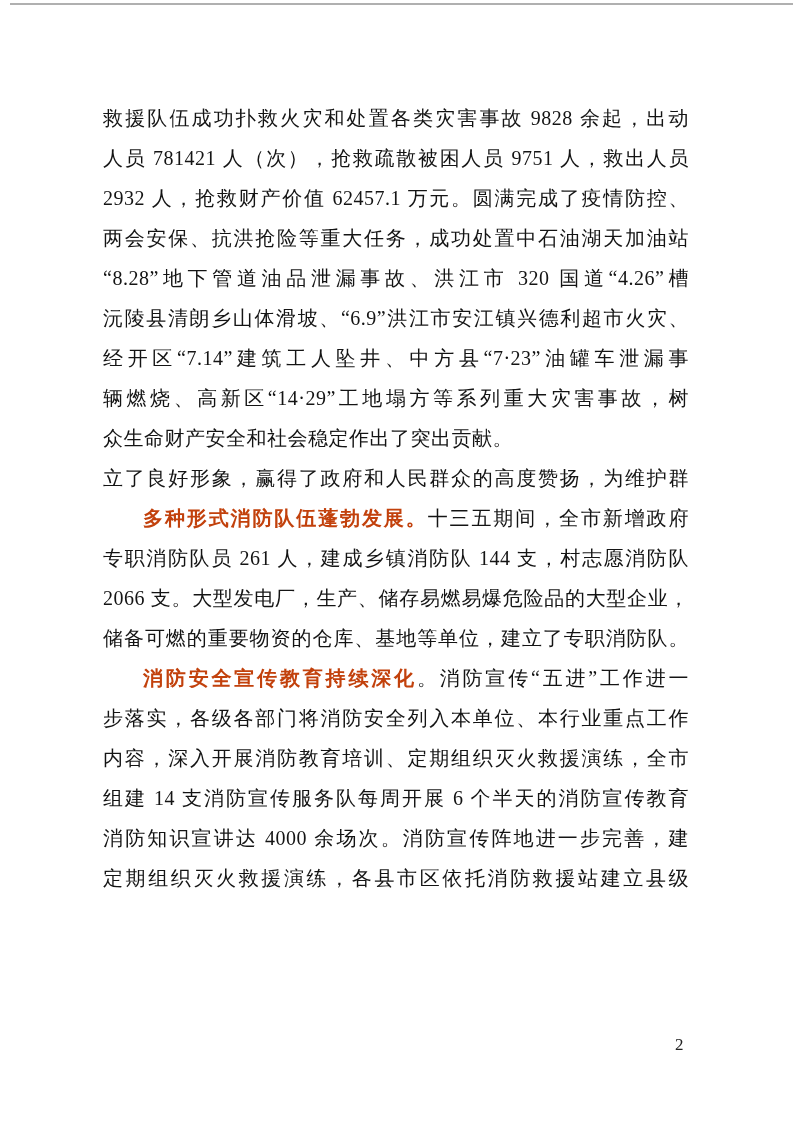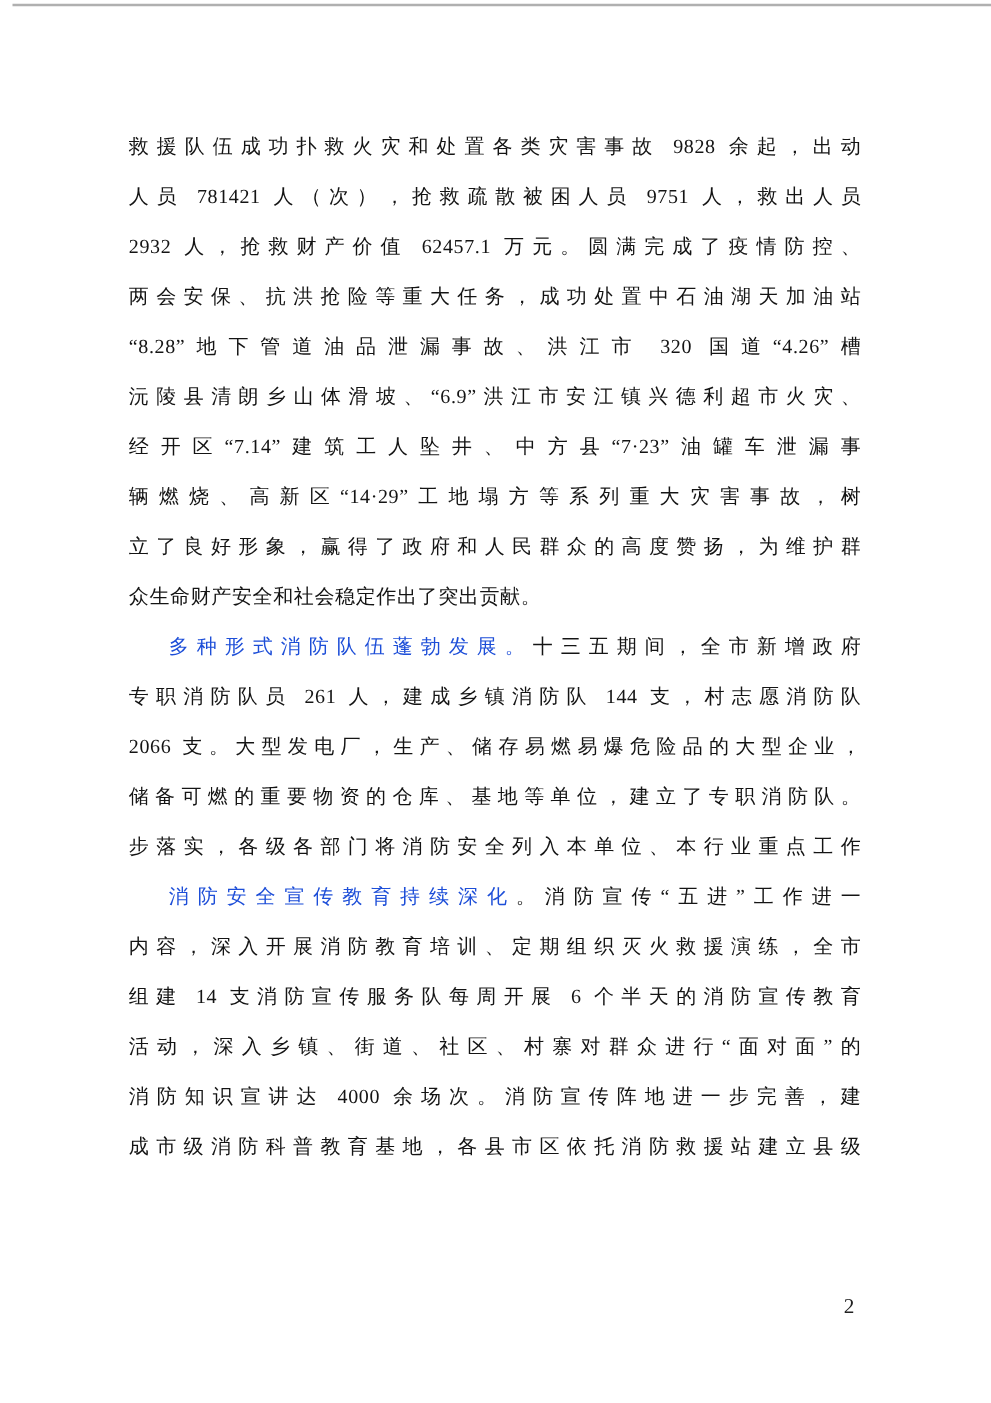--- a/index.html
+++ b/index.html
@@ -30,37 +30,37 @@
     left: 103px;
     width: 586px;
   }
   .paragraph {
     margin: 0;
     padding: 0;
   }
   .line {
     height: 40px;
     line-height: 40px;
-    font-size: 16px;
+    font-size: 20px;
     letter-spacing: 0.5px;
     text-align: justify;
     text-align-last: justify;
     text-justify: inter-character;
     overflow: hidden;
     white-space: nowrap;
   }
   .line.no-fill {
     text-align-last: left;
   }
   .line.indent {
     text-indent: 2em;
   }
   .seg.bold {
-    font-weight: 400;
-    color: #1d4ed8;
+    font-weight: 700;
+    color: #c2410c;
   }
   .page-number {
     position: absolute;
     left: 675px;
     top: 1035px;
     font-size: 17px;
     line-height: 20px;
     color: #222222;
   }
 </style>
@@ -72,33 +72,32 @@
   <main class="doc">
       <div class="paragraph">
         <div class="line"><span class="seg">救援队伍成功扑救火灾和处置各类灾害事故 9828 余起，出动</span></div>
         <div class="line"><span class="seg">人员 781421 人（次），抢救疏散被困人员 9751 人，救出人员</span></div>
         <div class="line"><span class="seg">2932 人，抢救财产价值 62457.1 万元。圆满完成了疫情防控、</span></div>
         <div class="line"><span class="seg">两会安保、抗洪抢险等重大任务，成功处置中石油湖天加油站</span></div>
         <div class="line"><span class="seg">“8.28”地下管道油品泄漏事故、洪江市 320 国道“4.26”槽</span></div>
         <div class="line"><span class="seg">沅陵县清朗乡山体滑坡、“6.9”洪江市安江镇兴德利超市火灾、</span></div>
         <div class="line"><span class="seg">经开区“7.14”建筑工人坠井、中方县“7·23”油罐车泄漏事</span></div>
         <div class="line"><span class="seg">辆燃烧、高新区“14·29”工地塌方等系列重大灾害事故，树</span></div>
+        <div class="line no-fill"><span class="seg">众生命财产安全和社会稳定作出了突出贡献。</span></div>
         <div class="line"><span class="seg">立了良好形象，赢得了政府和人民群众的高度赞扬，为维护群</span></div>
-        <div class="line no-fill"><span class="seg">众生命财产安全和社会稳定作出了突出贡献。</span></div>
       </div>
       <div class="paragraph">
         <div class="line indent"><span class="seg bold">多种形式消防队伍蓬勃发展。</span><span class="seg">十三五期间，全市新增政府</span></div>
         <div class="line"><span class="seg">专职消防队员 261 人，建成乡镇消防队 144 支，村志愿消防队</span></div>
         <div class="line"><span class="seg">2066 支。大型发电厂，生产、储存易燃易爆危险品的大型企业，</span></div>
         <div class="line"><span class="seg">储备可燃的重要物资的仓库、基地等单位，建立了专职消防队。</span></div>
       </div>
       <div class="paragraph">
+        <div class="line indent"><span class="seg bold">消防安全宣传教育持续深化</span><span class="seg">。消防宣传“五进”工作进一</span></div>
         <div class="line"><span class="seg">步落实，各级各部门将消防安全列入本单位、本行业重点工作</span></div>
-        <div class="line indent"><span class="seg bold">消防安全宣传教育持续深化</span><span class="seg">。消防宣传“五进”工作进一</span></div>
         <div class="line"><span class="seg">内容，深入开展消防教育培训、定期组织灭火救援演练，全市</span></div>
         <div class="line"><span class="seg">组建 14 支消防宣传服务队每周开展 6 个半天的消防宣传教育</span></div>
-        <div class="line"><span class="seg">活动，深入乡镇、街道、社区、村寨对群众进行“面对面”的</span></div>
         <div class="line"><span class="seg">消防知识宣讲达 4000 余场次。消防宣传阵地进一步完善，建</span></div>
-        <div class="line"><span class="seg">成市级消防科普教育基地，各县市区依托消防救援站建立县级</span></div>
+        <div class="line"><span class="seg">定期组织灭火救援演练，各县市区依托消防救援站建立县级</span></div>
       </div>
     </main>
   <div class="page-number">2</div>
 </div>
 
 </body></html>

